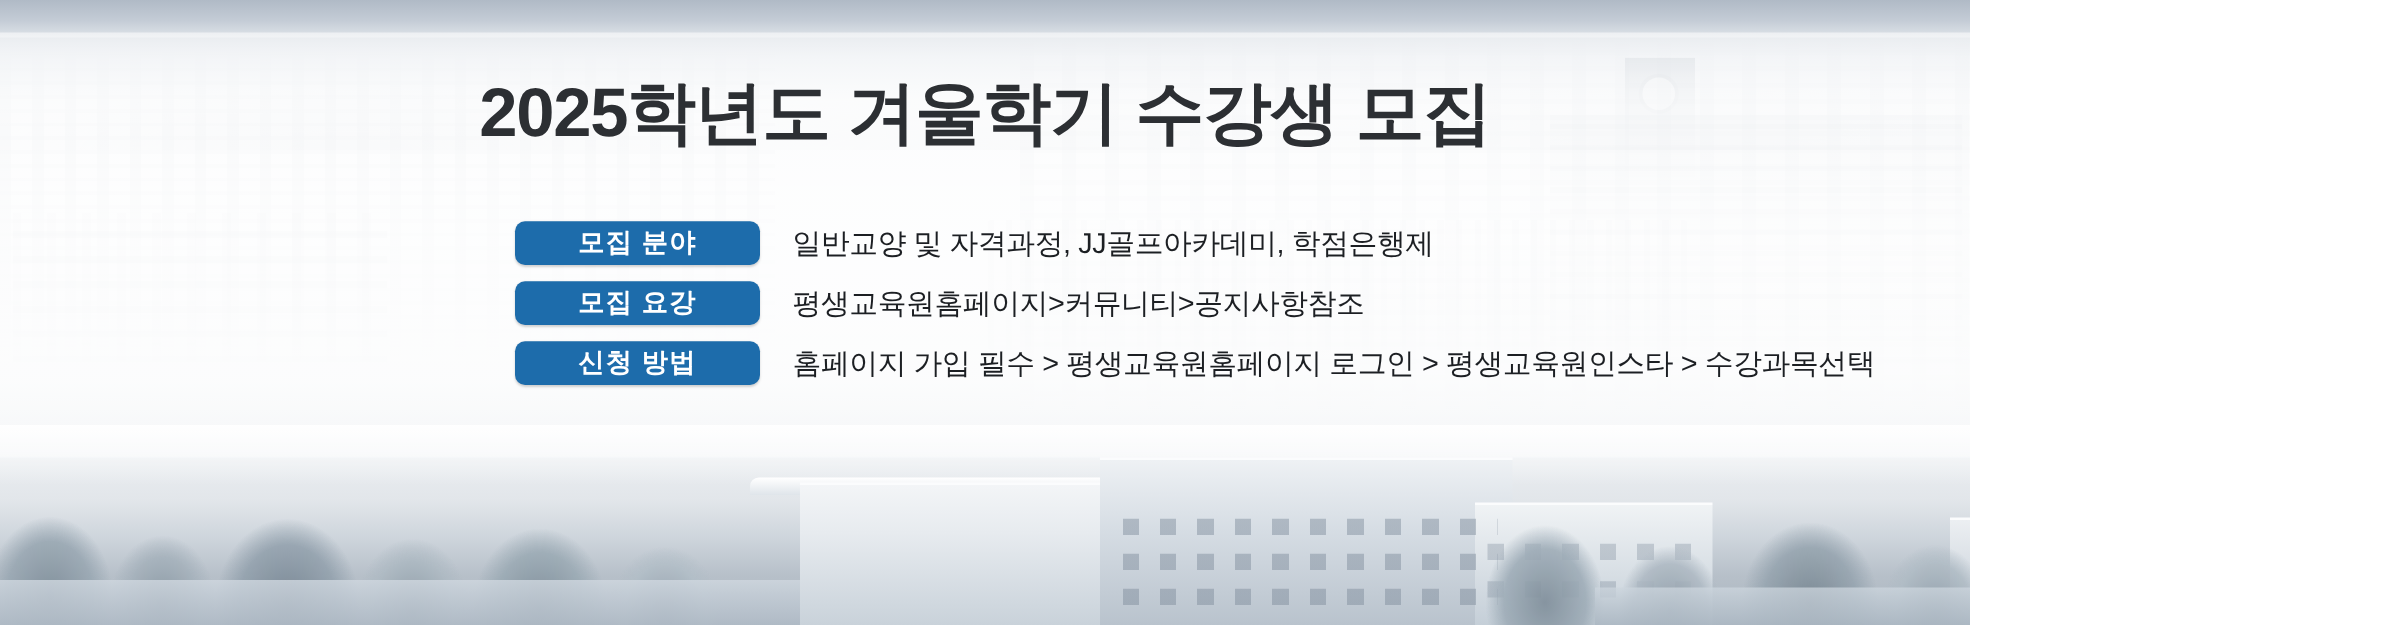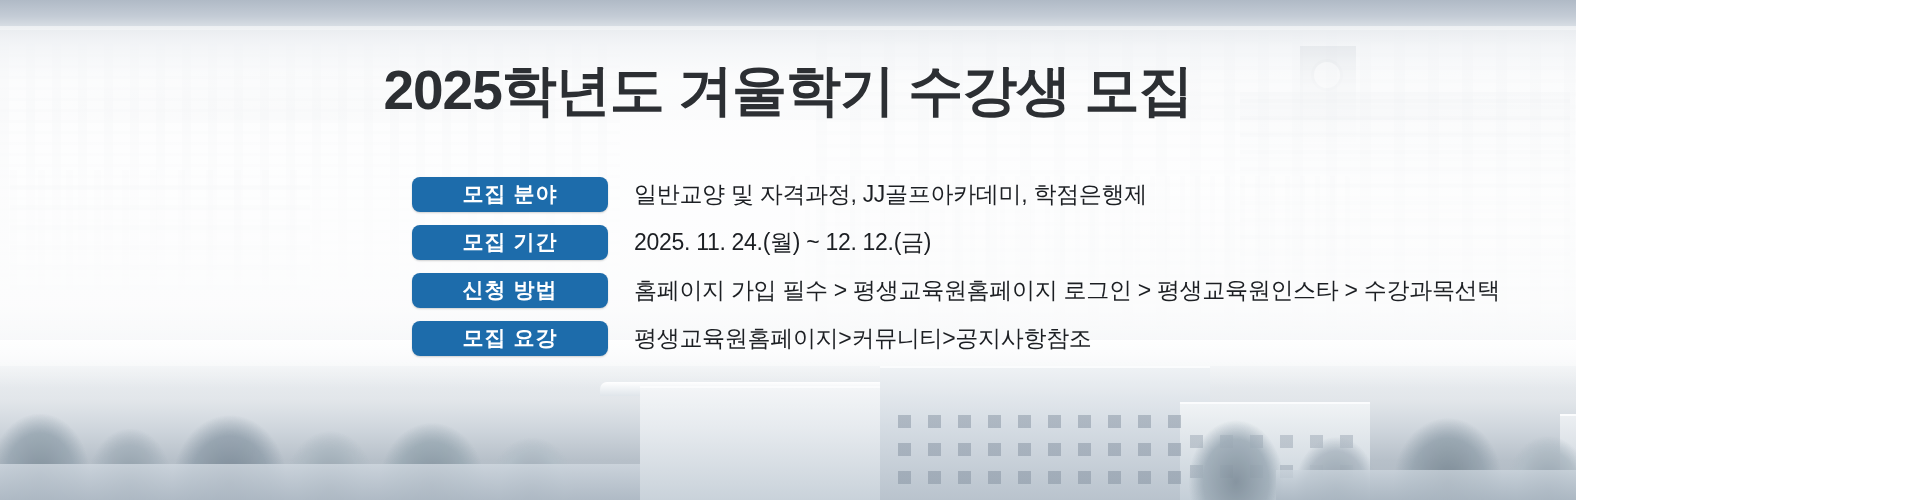--- a/index.html
+++ b/index.html
@@ -337,30 +337,26 @@
 
     <div class="title">2025학년도 겨울학기 수강생 모집</div>
 
     <div class="rows">
 
       <div class="row">
         <div class="badge">모집 분야</div>
         <div class="value">일반교양 및 자격과정, JJ골프아카데미, 학점은행제</div>
       </div>
 
+
       <div class="row">
-        <div class="badge">모집 기간</div>
-        <div class="value">2025. 11. 24.(월) ~ 12. 12.(금)</div>
+        <div class="badge">모집 요강</div>
+        <div class="value">평생교육원홈페이지&gt;커뮤니티&gt;공지사항참조</div>
       </div>
 
       <div class="row">
         <div class="badge">신청 방법</div>
         <div class="value">홈페이지 가입 필수 &gt; 평생교육원홈페이지 로그인 &gt; 평생교육원인스타 &gt; 수강과목선택</div>
       </div>
 
-      <div class="row">
-        <div class="badge">모집 요강</div>
-        <div class="value">평생교육원홈페이지&gt;커뮤니티&gt;공지사항참조</div>
-      </div>
-
     </div>
   </div>
 </div>
 
 </body></html>

